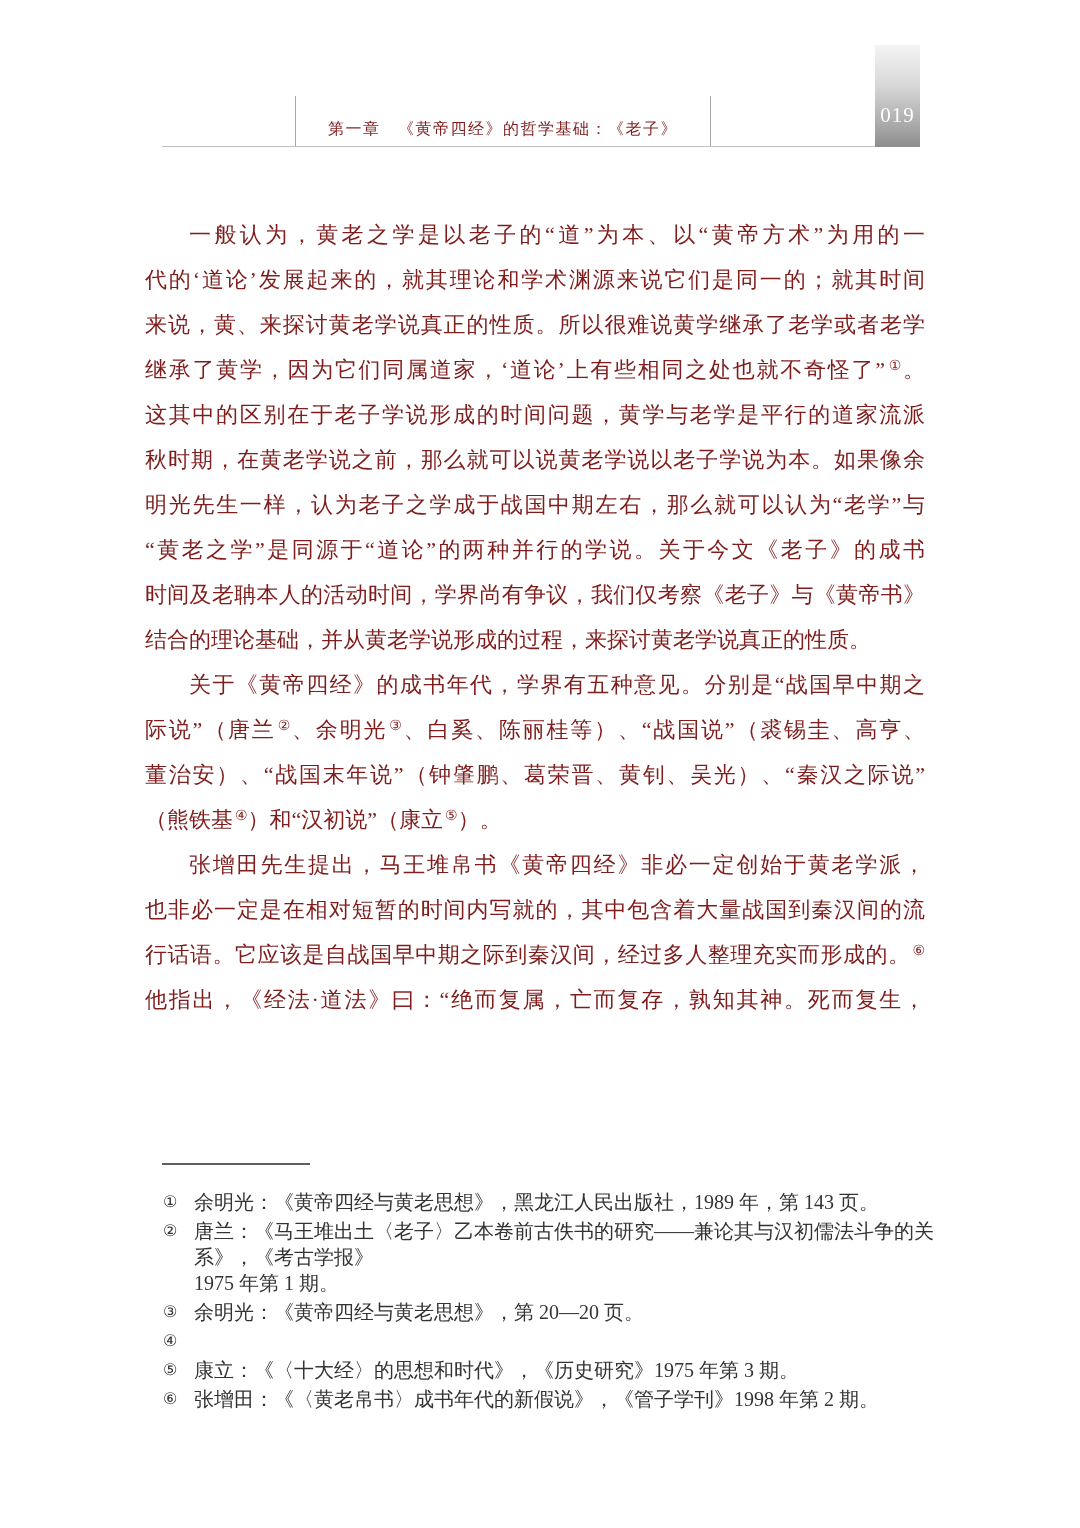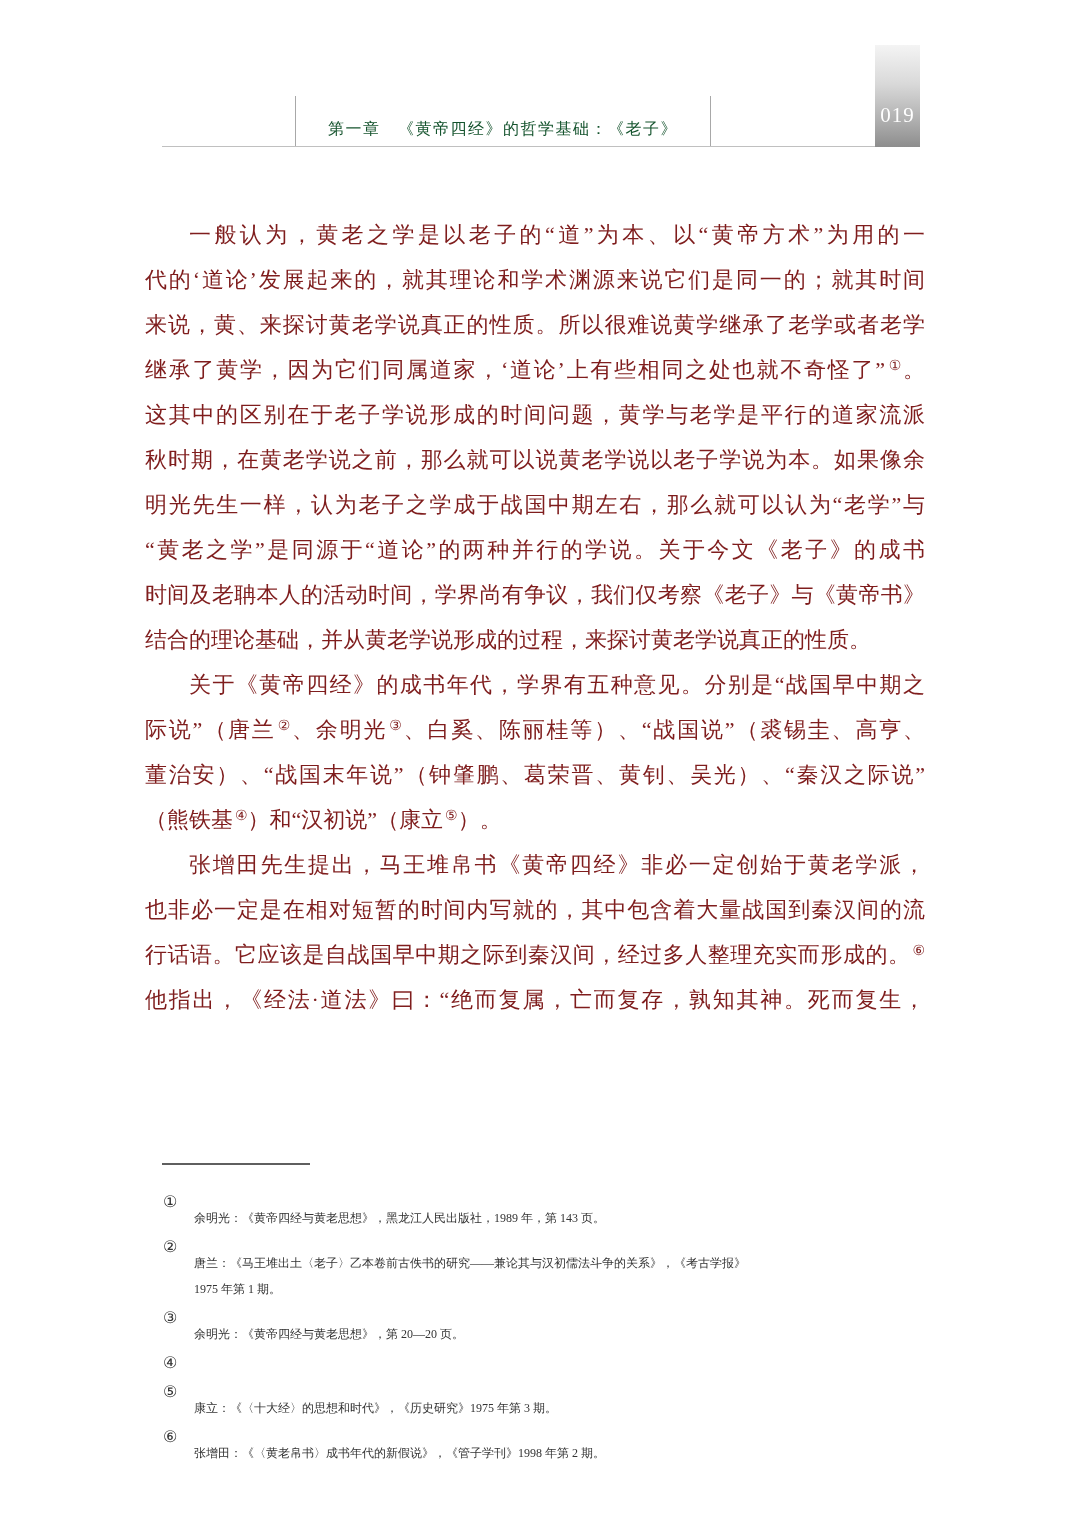--- a/index.html
+++ b/index.html
@@ -15,21 +15,21 @@
     overflow: hidden;
   }
 
   
   .header-title {
     position: absolute;
     left: 296px; top: 119px; width: 414px;
     text-align: center;
     font-size: 16px;
     letter-spacing: 1.5px;
-    color: #14532d;
+    color: #7f1d1d;
   }
   .vline {
     position: absolute;
     top: 96px; height: 50px; width: 1px;
     background: #a8a8a8;
   }
   .vline-left  { left: 295px; }
   .vline-right { left: 710px; }
   .header-rule {
     position: absolute;
@@ -83,21 +83,21 @@
   .footnote-list {
     position: absolute;
     left: 163px; top: 1189px; width: 772px;
     color: #333333;
   }
   .fn-item { display: flex; margin-bottom: 3px; }
   .fn-marker {
     flex: none; width: 31px;
     font-size: 16px; line-height: 26px;
   }
-  .fn-text { font-size: 12px; line-height: 26px; margin-top: 16px; }
+  .fn-text { font-size: 20px; line-height: 26px; }
   .fn-line {}
 </style>
 </head>
 <body>
 
 <div class="page">
 
   <div class="vline vline-left"></div>
   <div class="header-title">第一章　《黄帝四经》的哲学基础：《老子》</div>
   <div class="vline vline-right"></div>

